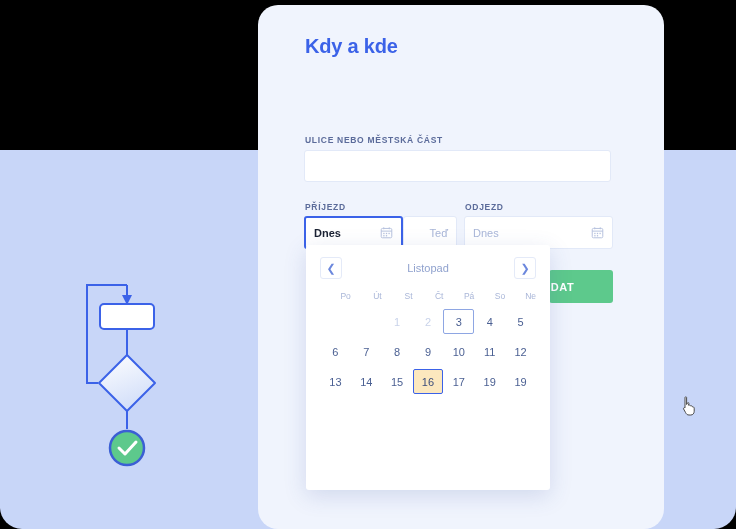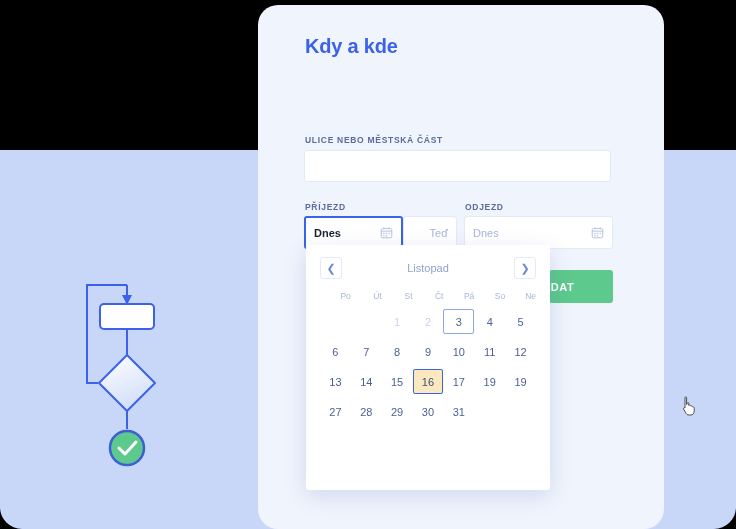--- a/index.html
+++ b/index.html
@@ -370,29 +370,20 @@
           </div>
           <div class="week-row">
             <div class="day">13</div>
             <div class="day">14</div>
             <div class="day">15</div>
             <div class="day hover">16</div>
             <div class="day">17</div>
             <div class="day">19</div>
             <div class="day">19</div>
           </div>
-          <div class="week-row">
-            <div class="day">27</div>
-            <div class="day">28</div>
-            <div class="day">29</div>
-            <div class="day">30</div>
-            <div class="day">31</div>
-            <div class="day empty"></div>
-            <div class="day empty"></div>
-          </div>
         </div>
     </div>
 
     <svg class="cursor" viewBox="0 0 16 20">
       <path d="M3 1.5 C3 0.6 4.6 0.6 4.6 1.5 L4.6 8.5 L5.4 7 C5.8 6.1 7.2 6.6 6.9 7.6
                L6.4 9.2 C7.1 8.7 8.3 9.1 8.5 9.9 C9.3 9.5 10.4 10 10.5 10.9
                C11.3 10.7 12.2 11.3 12.2 12.2 L12.2 15.3 C12.2 17.3 10.9 19 8.8 19
                L7 19 C5.2 19 4.4 18.1 3.6 16.6 L1.6 13 C1.1 12.1 2.3 11.1 3 11.9 L3 1.5 Z" fill="#FFFFFF" stroke="#4A4A4A" stroke-width="1"></path>
     </svg>
 

